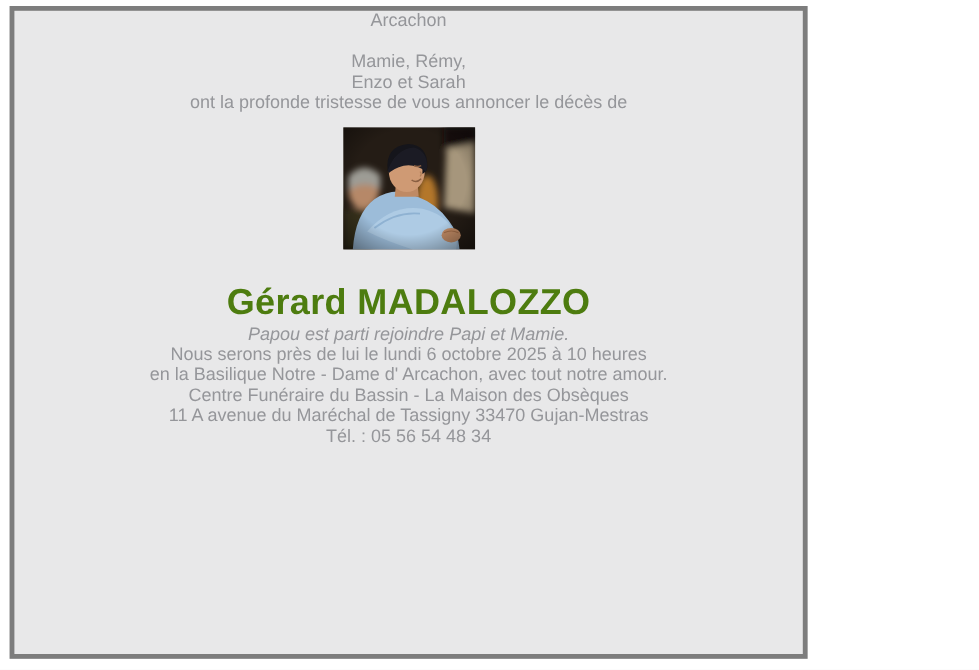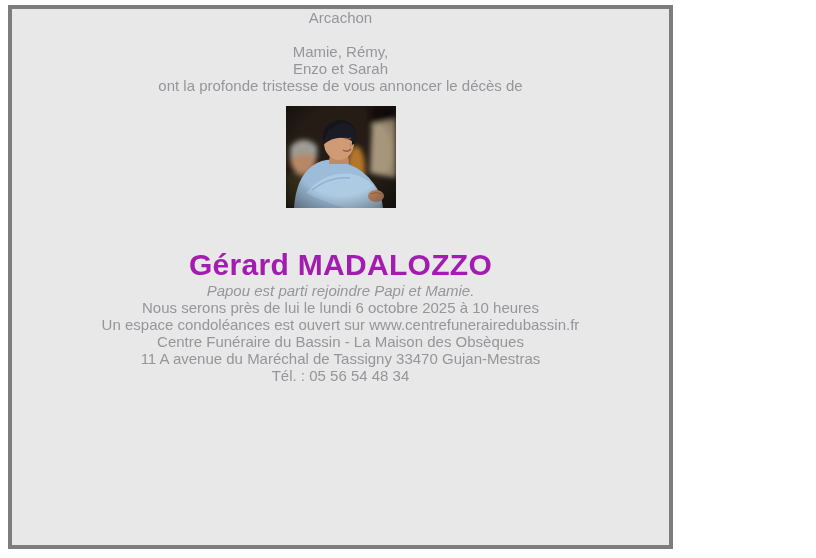--- a/index.html
+++ b/index.html
@@ -25,25 +25,25 @@
     margin: 0;
     font-size: 15px;
     line-height: 17px;
   }
   .city          { margin-top: 18px; }
   .family        { margin-top: 15px; line-height: 16px; }
   .intro         { margin-top: 17px; }
   .photo-wrap    { margin-top: 12px; height: 102px; line-height: 0; }
   .photo-wrap svg { display: inline-block; }
   h1.deceased-name {
-    margin: 40px 0 0 0;
+    margin: 28px 0 0 0;
     font-size: 30px;
     line-height: 34px;
     font-weight: bold;
-    color: #a21caf;
+    color: #4d7c0f;
     letter-spacing: 0.3px;
   }
   .tribute       { margin-top: 16px; font-style: italic; }
   .ceremony      { margin-top: 16px; }
   .condolences   { margin-top: 17px; }
   .condolences .url { color: inherit; text-decoration: none; }
   .funeral-home  { margin-top: 16px; }
   .establishment { margin-top: 11px; }
 </style>
 </head>
@@ -104,25 +104,23 @@
       <rect width="110" height="102" fill="url(#vignette)"></rect>
     </svg>
   </div>
 
   <h1 class="deceased-name">Gérard MADALOZZO</h1>
 
   <p class="tribute">Papou est parti rejoindre Papi et Mamie.</p>
 
   <p class="ceremony">
     <span>Nous serons près de lui le lundi 6 octobre 2025 à 10 heures</span><br>
+    <span>en la Basilique Notre - Dame d' Arcachon, avec tout notre amour.</span>
   </p>
 
-  <p class="condolences">
-    <span>Un espace condoléances est ouvert sur </span><span class="url">www.centrefunerairedubassin.fr</span>
-  </p>
 
   <p class="funeral-home">
     <span>Centre Funéraire du Bassin - La Maison des Obsèques</span><br>
     <span>11 A avenue du Maréchal de Tassigny 33470 Gujan-Mestras</span><br>
     <span>Tél. : 05 56 54 48 34</span>
   </p>
 
 
 </div>
 

